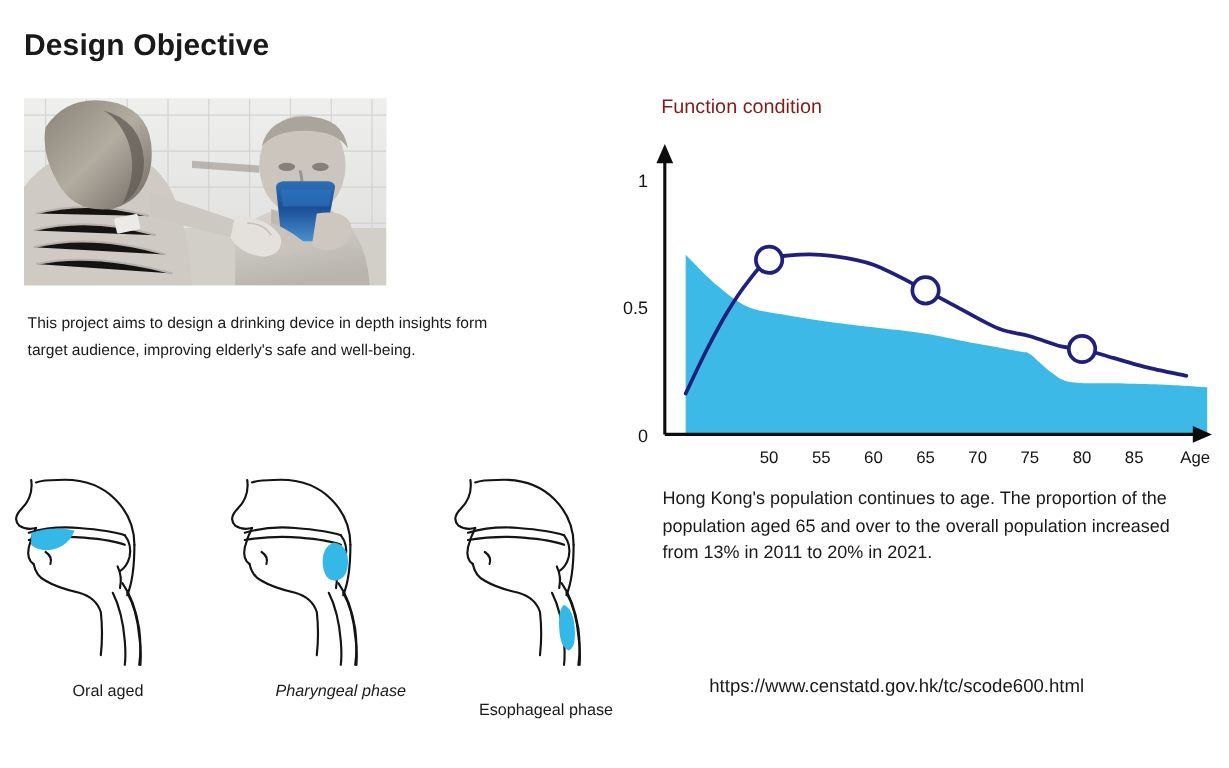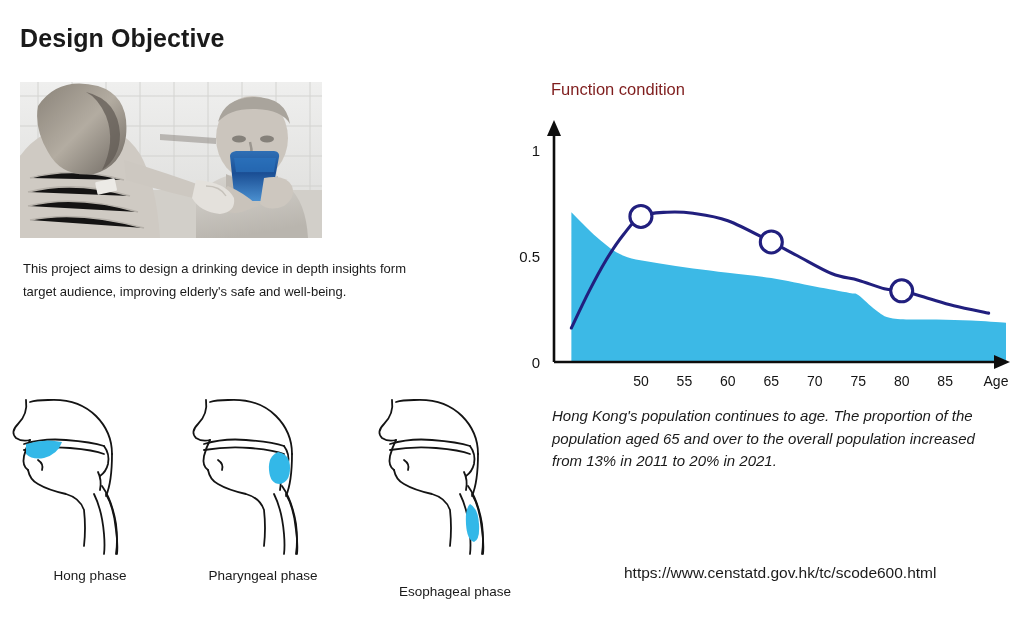--- a/index.html
+++ b/index.html
@@ -66,21 +66,21 @@
 
   .phase-label {
     position: absolute;
     top: 568px;
     font-size: 13.5px;
     color: #1a1a1a;
     text-align: center;
     white-space: nowrap;
   }
   #phase-label-0 { left: 0px;   width: 180px; }
-  #phase-label-1 { left: 173px; width: 180px; }
+  #phase-label-1 { left: 194px; width: 180px; font-style: italic; }
   #phase-label-2 { left: 365px; width: 180px; margin-top: 16px; }
 
   
   #chart-title {
     position: absolute;
     left: 551px;
     top: 80px;
     font-size: 16.5px;
     color: #7f1d1d;
     white-space: nowrap;
@@ -96,25 +96,24 @@
 
   
   #chart-caption {
     position: absolute;
     left: 552px;
     top: 405px;
     width: 445px;
     font-size: 15px;
     line-height: 22.5px;
     color: #1a1a1a;
-    font-style: italic;
   }
   #source-url {
     position: absolute;
-    left: 624px;
+    left: 591px;
     top: 564px;
     font-size: 15.5px;
     color: #1a1a1a;
     white-space: nowrap;
   }
 </style>
 </head>
 <body>
 
 <div id="slide-title">Design Objective</div>
@@ -265,21 +264,21 @@
       <path d="M38 62 Q44 66 42 72"></path>
       <path d="M98 74 Q102 82 100 92"></path>
       <path d="M102 88 Q112 102 116 126 Q118 142 116 156"></path>
       <path d="M106 96 Q114 110 116 132 Q118 146 117 156"></path>
       <path d="M94 96 Q102 112 104 136 Q105 148 104 156"></path>
     </g>
     <path d="M104 106 Q112 110 113 126 Q114 142 108 144 Q101 142 100 126 Q99 110 104 106 Z" fill="#33b8e8"></path>
   </svg>
 </div>
 
-<div class="phase-label" id="phase-label-0">Hong phase</div>
+<div class="phase-label" id="phase-label-0">Oral aged</div>
 <div class="phase-label" id="phase-label-1">Pharyngeal phase</div>
 <div class="phase-label" id="phase-label-2">Esophageal phase</div>
 
 <div id="chart-title">Function condition</div>
 
 <div id="chart-area">
   <svg id="chart-svg" width="514" height="285" viewBox="0 0 514 285" xmlns="http://www.w3.org/2000/svg">
     <g>
       <path id="area-path" fill="#3cb9e6" stroke="none" d="M 61.38 102.19 C 65.73 106.44, 78.77 120.43, 87.46 127.69 C 96.15 134.95, 103.40 141.50, 113.54 145.75 C 123.68 150.00, 136.72 151.06, 148.31 153.19 C 159.90 155.31, 171.49 156.91, 183.08 158.50 C 194.67 160.09, 204.81 161.16, 217.85 162.75 C 230.88 164.34, 246.82 165.76, 261.31 168.06 C 275.79 170.36, 291.73 174.08, 304.77 176.56 C 317.81 179.04, 332.29 181.52, 339.54 182.94 C 346.78 184.35, 343.88 182.23, 348.23 185.06 C 352.58 187.90, 359.82 196.04, 365.62 199.94 C 371.41 203.83, 372.86 206.84, 383.00 208.44 C 393.14 210.03, 413.42 209.15, 426.46 209.50 C 439.50 209.85, 449.64 210.03, 461.23 210.56 C 472.82 211.09, 490.21 212.33, 496.00 212.69 L 496.00 252.00 L 61.38 252.00 Z"></path>
     </g>

